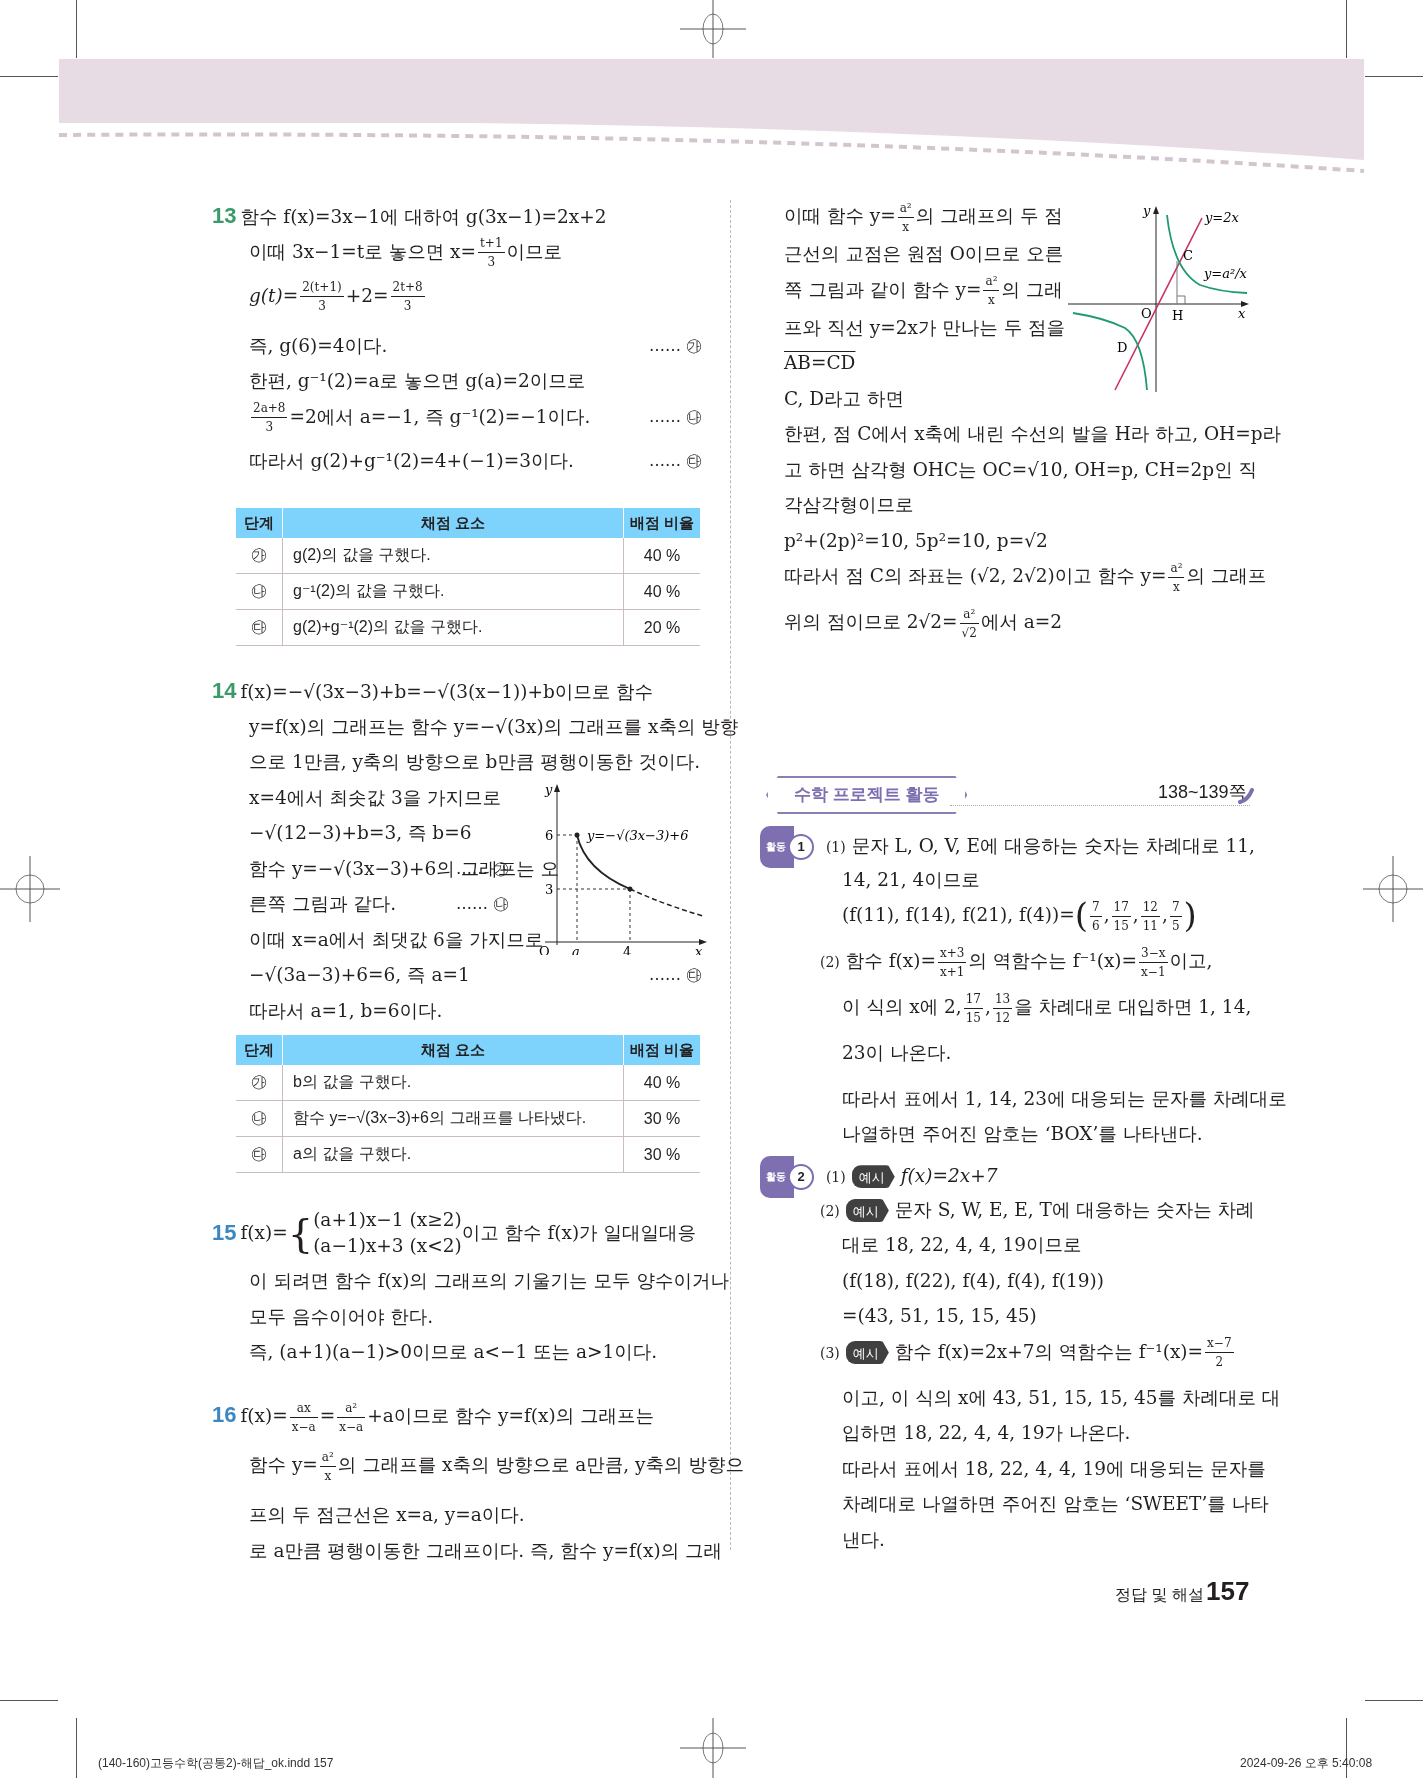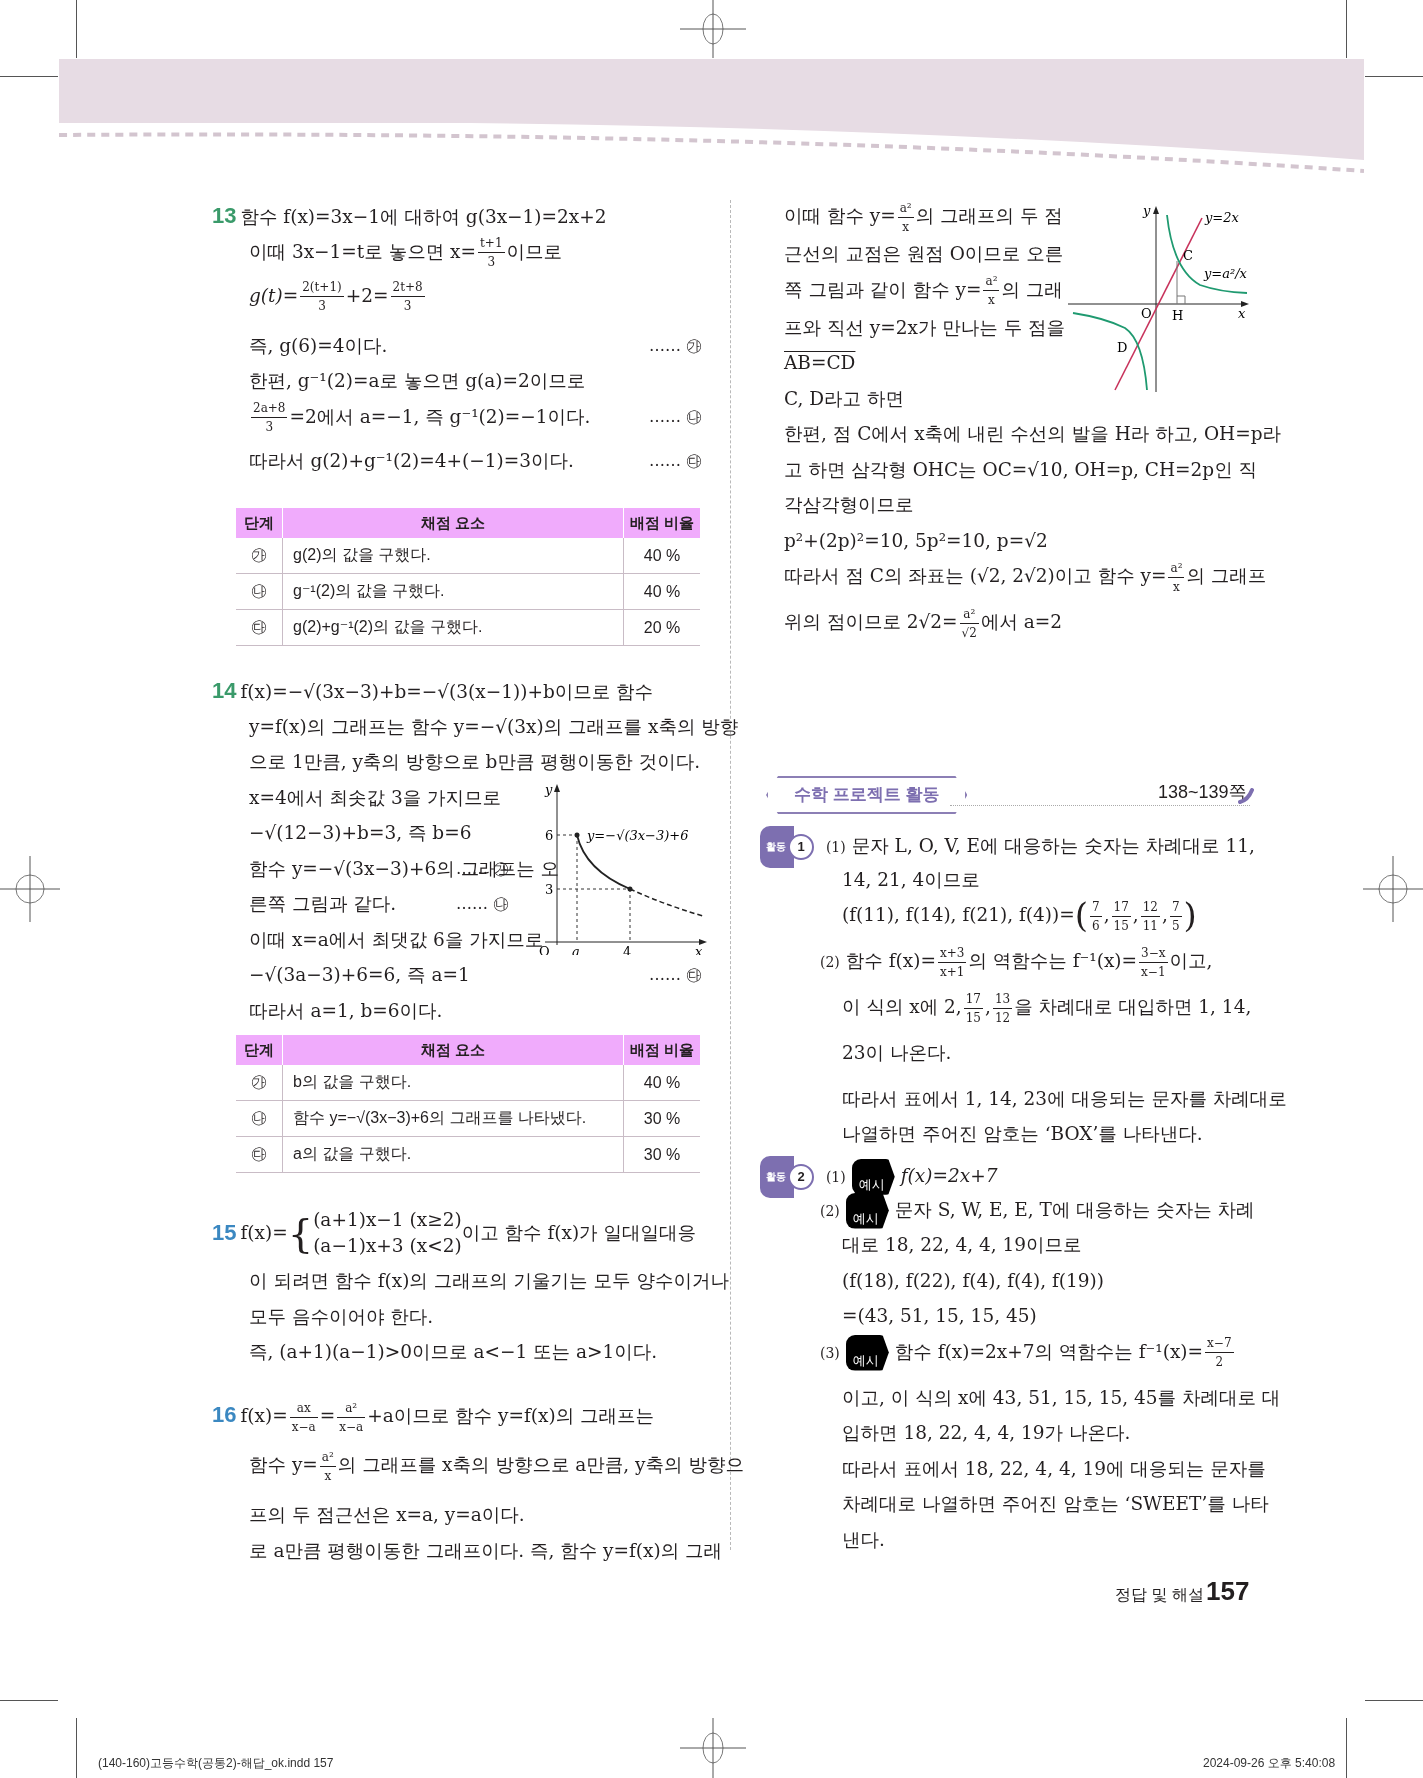--- a/index.html
+++ b/index.html
@@ -13,32 +13,32 @@
   .qnum{font-family:"Liberation Sans","DejaVu Sans",sans-serif;font-weight:bold;font-size:22px;margin-right:4px;}
   .qnum.green{color:#3a9a6a;}
   .qnum.blue{color:#3b88c1;}
   .ind{padding-left:37px;}
   .mark{float:right;font-size:16px;}
   .frac{display:inline-block;vertical-align:middle;text-align:center;font-size:12px;line-height:18px;margin:0 2px;}
   .frac .n{display:block;border-bottom:1px solid #231f20;padding:0 2px;}
   .frac .d{display:block;padding:0 2px;}
   i{font-style:italic;}
   table.score{border-collapse:collapse;font-family:"Liberation Sans","DejaVu Sans",sans-serif;font-size:16px;position:absolute;}
-  table.score th{background:#f0abfc;font-weight:bold;font-size:15px;height:28px;border-right:1px solid #fff;margin-top:36px;}
+  table.score th{background:#7dd3fc;font-weight:bold;font-size:15px;height:28px;border-right:1px solid #fff;margin-top:36px;}
   table.score td{height:35px;border-bottom:1px solid #c9bcc6;border-right:1px solid #c9bcc6;padding:0 10px;}
   table.score td:last-child,table.score th:last-child{border-right:none;}
   table.score td.c{text-align:center;}
   .divider{position:absolute;left:730px;top:200px;width:0;height:1350px;border-left:1px dashed #b9b9b9;}
   .proj-badge{position:absolute;left:766px;top:776px;height:34px;padding:0 26px;border:2px solid #8c7fb5;border-radius:4px;color:#7d6fb0;font-family:"Liberation Sans","DejaVu Sans",sans-serif;font-weight:bold;font-size:17px;line-height:34px;clip-path:polygon(12px 0,calc(100% - 12px) 0,100% 50%,calc(100% - 12px) 100%,12px 100%,0 50%);background:#fff;}
   .proj-dots{position:absolute;left:950px;top:805px;width:300px;border-top:1px dotted #aaa;}
   .proj-pages{position:absolute;left:1158px;top:780px;font-family:"Liberation Sans","DejaVu Sans",sans-serif;font-size:18px;}
   .act-badge{display:inline-flex;align-items:center;vertical-align:middle;margin-right:6px;}
   .act-badge .t{background:#7d6fb0;color:#fff;font-family:"Liberation Sans",sans-serif;font-size:10px;font-weight:bold;padding:3px 8px 3px 6px;border-radius:10px 0 0 10px;}
   .act-badge .n{width:22px;height:22px;border:2px solid #7d6fb0;border-radius:50%;background:#fff;font-family:"Liberation Sans",sans-serif;font-weight:bold;font-size:13px;text-align:center;line-height:22px;margin-left:-6px;}
-  .ex-badge{display:inline-block;background:#000000;color:#fff;font-family:"Liberation Sans",sans-serif;font-size:13px;padding:16px 10px 0 7px;border-radius:9px;line-height:20px;vertical-align:middle;margin-right:6px;clip-path:polygon(0 0,85% 0,100% 50%,85% 100%,0 100%);}
+  .ex-badge{display:inline-block;background:#404040;color:#fff;font-family:"Liberation Sans",sans-serif;font-size:13px;padding:3px 10px 0 7px;border-radius:9px;line-height:20px;vertical-align:middle;margin-right:6px;clip-path:polygon(0 0,85% 0,100% 50%,85% 100%,0 100%);}
   .sub{font-size:14px;margin-right:6px;}
   .footer-text{position:absolute;font-family:"Liberation Sans","DejaVu Sans",sans-serif;font-size:12px;color:#333;}
   .page-label{position:absolute;left:1115px;top:1585px;font-family:"Liberation Sans","DejaVu Sans",sans-serif;font-size:16px;}
   .page-num{position:absolute;left:1206px;top:1576px;font-family:"Liberation Sans","DejaVu Sans",sans-serif;font-weight:bold;font-size:26px;}
 </style>
 </head>
 <body>
 
 <div class="crop-line" style="left:76px;top:0;width:1px;height:58px;"></div>
 <div class="crop-line" style="left:1346px;top:0;width:1px;height:58px;"></div>
@@ -271,13 +271,13 @@
   <div class="line" style="padding-left:82px;"><span>이고, 이 식의 x에 43, 51, 15, 15, 45를 차례대로 대</span></div>
   <div class="line" style="padding-left:82px;"><span>입하면 18, 22, 4, 4, 19가 나온다.</span></div>
   <div class="line" style="padding-left:82px;"><span>따라서 표에서 18, 22, 4, 4, 19에 대응되는 문자를</span></div>
   <div class="line" style="padding-left:82px;"><span>차례대로 나열하면 주어진 암호는 ‘SWEET’를 나타</span></div>
   <div class="line" style="padding-left:82px;"><span>낸다.</span></div>
 </div>
 
 <div class="page-label">정답 및 해설</div>
 <div class="page-num">157</div>
 <div class="footer-text" style="left:98px;top:1755px;">(140-160)고등수학(공통2)-해답_ok.indd   157</div>
-<div class="footer-text" style="left:1203px;top:1755px;">2024-09-26   오후 5:40:08</div>
+<div class="footer-text" style="left:1240px;top:1755px;">2024-09-26   오후 5:40:08</div>
 
 </body></html>

